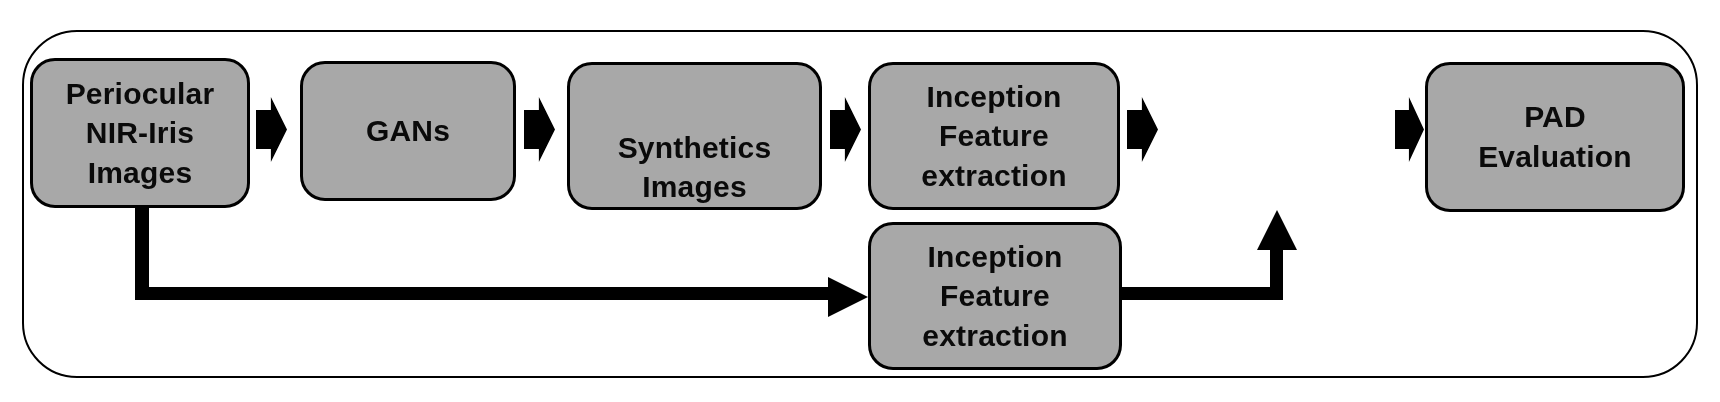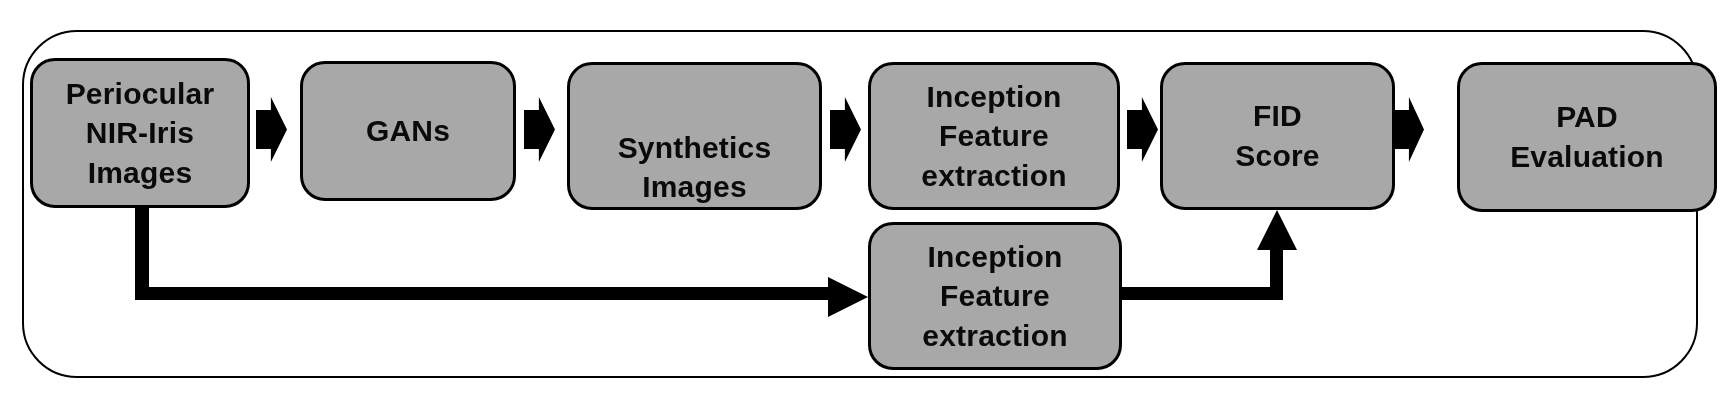--- a/index.html
+++ b/index.html
@@ -95,26 +95,22 @@
     <span class="node-label">Synthetics
 Images</span>
   </div>
 
   <div class="node" style="left:868px; top:62px; width:252px; height:148px;">
     <span class="node-label">Inception
 Feature
 extraction</span>
   </div>
 
-  <div class="node" style="left:1160px; top:62px; width:235px; height:148px;">
-    <span class="node-label">FID
-Score</span>
-  </div>
 
-  <div class="node" style="left:1425px; top:62px; width:260px; height:150px;margin-left:32px;">
+  <div class="node" style="left:1425px; top:62px; width:260px; height:150px;">
     <span class="node-label">PAD
 Evaluation</span>
   </div>
 
   <div class="node" style="left:868px; top:222px; width:254px; height:148px;">
     <span class="node-label">Inception
 Feature
 extraction</span>
   </div>
 

